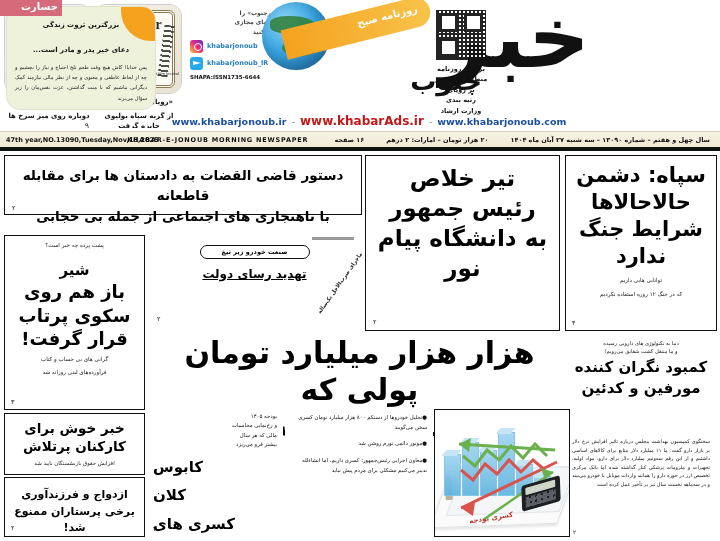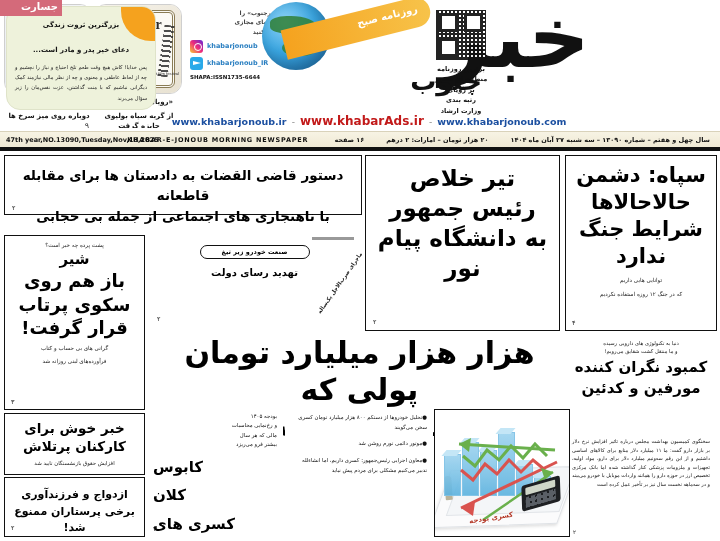--- a/index.html
+++ b/index.html
@@ -151,30 +151,30 @@
 
   
   #lead-ghazi{right:358px;top:2px;width:358px;height:60px;padding:9px 8px;}
   #lead-ghazi .hl{font-size:13.5px;line-height:1.5;}
   #lead-ghazi .pg{position:absolute;left:7px;bottom:2px;}
 
   
   #car-industry{right:358px;top:82px;width:215px;height:96px;border:none;padding:4px 8px 0;}
   #car-industry .tag{width:108px;margin:6px auto 6px;border:1px solid #111;border-radius:12px;
     font-size:6.5px;font-weight:bold;text-align:center;padding:2px 0;}
-  #car-industry .hl{font-size:10px;line-height:1.52;}
+  #car-industry .hl{font-size:12px;line-height:1.52;text-decoration:underline;}
   #car-industry .pg{position:absolute;left:10px;bottom:8px;}
   #car-industry .rot{position:absolute;right:4px;top:16px;font-size:5.5px;color:#222;
     transform:rotate(-55deg);transform-origin:right top;white-space:nowrap;font-weight:bold;}
   #car-industry .tick{position:absolute;right:8px;top:2px;width:42px;height:3px;background:#999;}
 
   
   #col-lion{right:575px;top:82px;width:141px;height:175px;padding:5px 6px;}
   #col-lion .kicker{font-size:5.6px;}
-  #col-lion .w1{font-size:15px;font-weight:bold;text-align:center;line-height:1.2;margin-top:1px;}
+  #col-lion .w1{font-size:15px;font-weight:bold;text-align:center;line-height:1.2;margin-top:12px;}
   #col-lion .hl{font-size:18px;line-height:1.3;margin-top:1px;}
   #col-lion .sub{margin-top:4px;}
   #col-lion .pg{position:absolute;left:6px;bottom:3px;}
 
   
   #col-goodnews{right:575px;top:260px;width:141px;height:62px;padding:5px 6px;}
   #col-goodnews .hl{font-size:13.5px;line-height:1.36;}
   #col-goodnews .sub{margin-top:3px;font-size:5.4px;}
 
   

